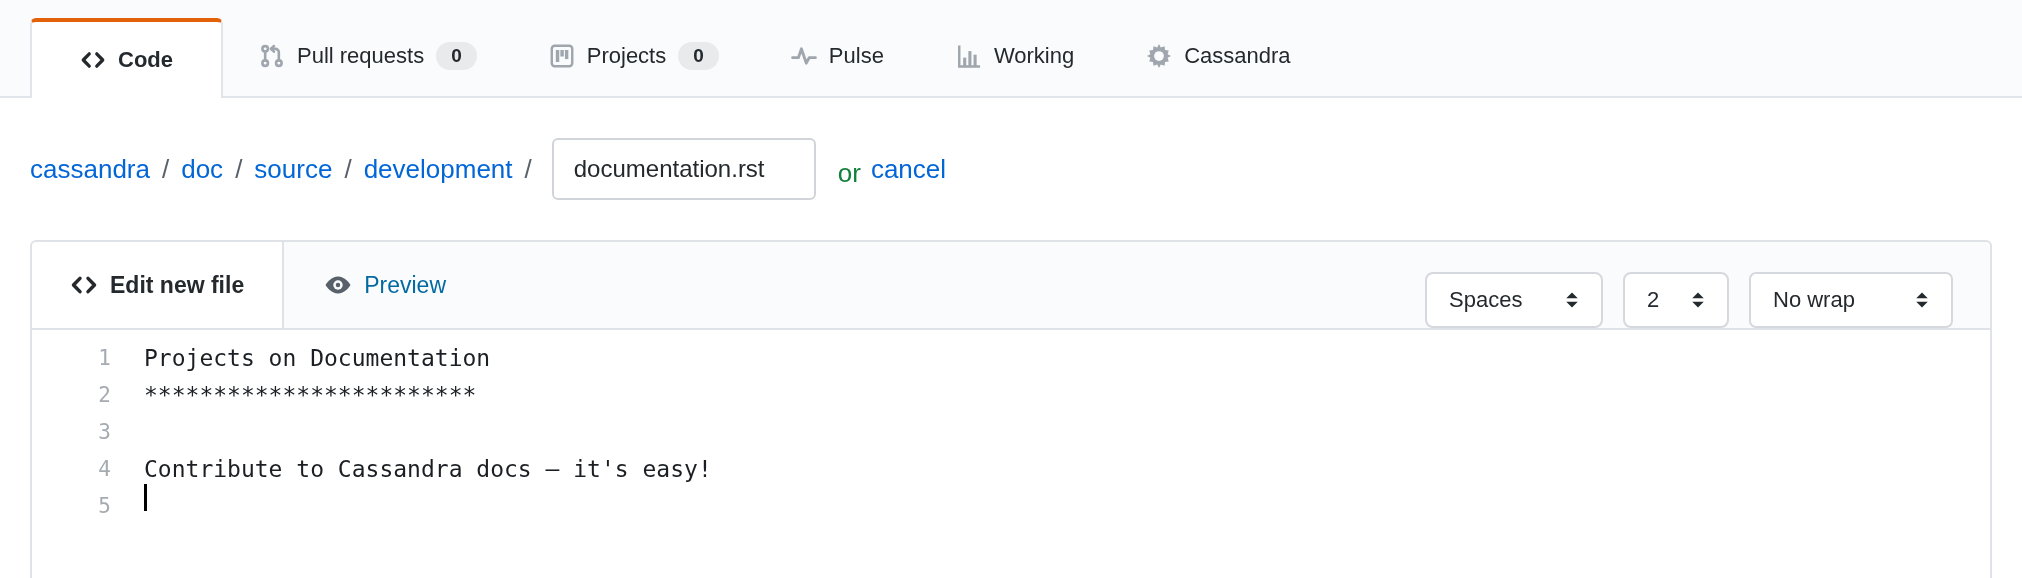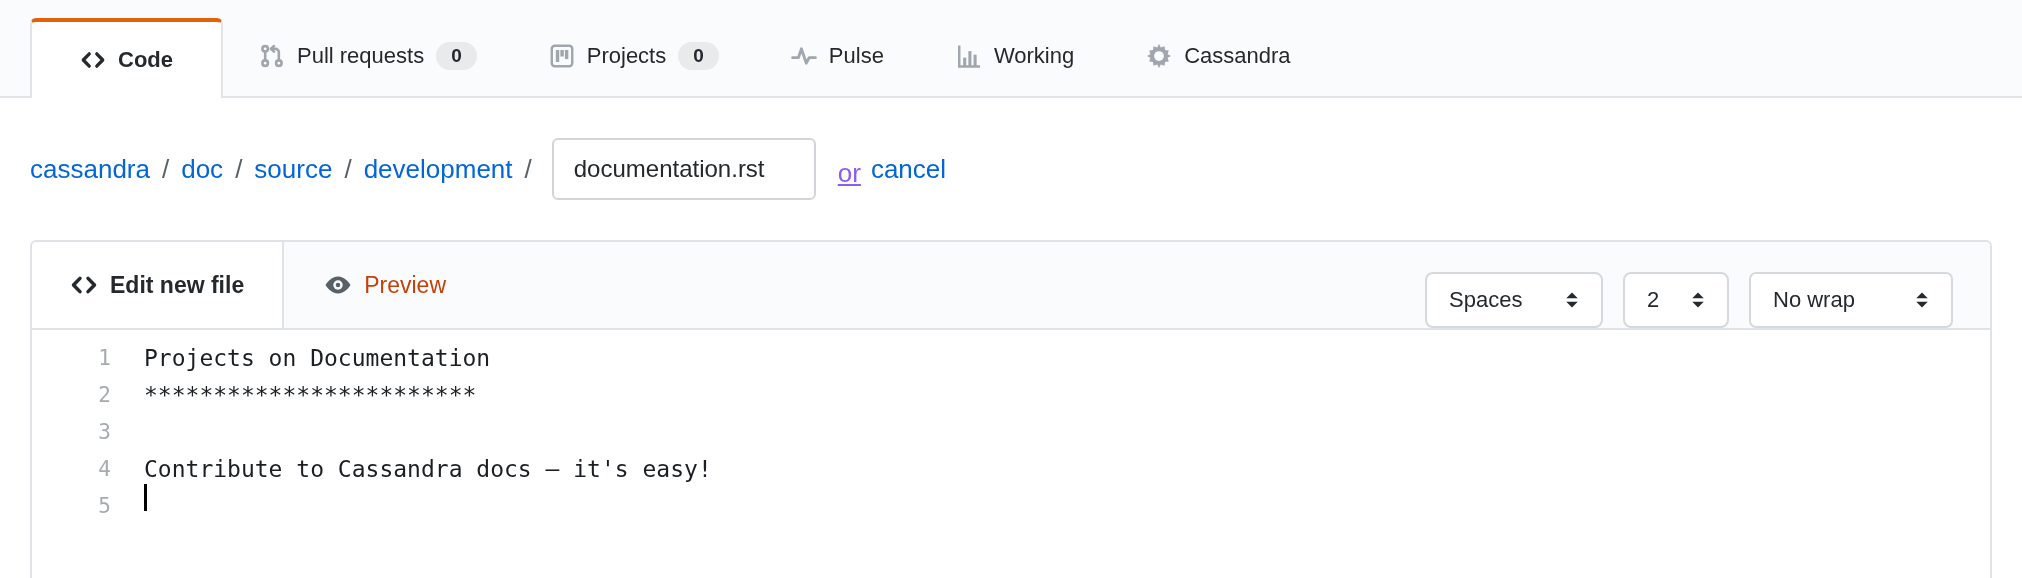--- a/index.html
+++ b/index.html
@@ -66,21 +66,21 @@
     margin: 0 8px;
     border: 2px solid #d1d5da;
     border-radius: 6px;
     padding: 0 20px;
     font-size: 24px;
     font-family: "Liberation Sans", sans-serif;
     color: #24292e;
     background: #fff;
     outline: none;
   }
-  .or-text { color: #8b5cf6; margin: 8px 10px 0 14px; text-decoration: underline; }
+  .or-text { color: #15803d; margin: 8px 10px 0 14px; }
 
   
   .editor {
     margin: 0 30px;
     border: 2px solid #dfe2e6;
     border-radius: 6px;
     height: 370px;
     background: #fff;
     overflow: hidden;
   }
@@ -89,21 +89,21 @@
     background: #fafbfc;
     border-bottom: 2px solid #dfe2e6;
     border-radius: 6px 6px 0 0;
     display: flex;
     align-items: stretch;
   }
   .editor-tab {
     display: flex; align-items: center;
     padding: 12px 40px;
     font-size: 23px;
-    color: #c2410c;
+    color: #0369a1;
     cursor: pointer;
   }
   .editor-tab .tab-icon { display: inline-flex; margin-right: 12px; }
   .editor-tab.active {
     background: #fff;
     border-right: 2px solid #dfe2e6;
     border-radius: 6px 0 0 0;
     font-weight: bold;
     color: #24292e;
     padding: 0 38px;

